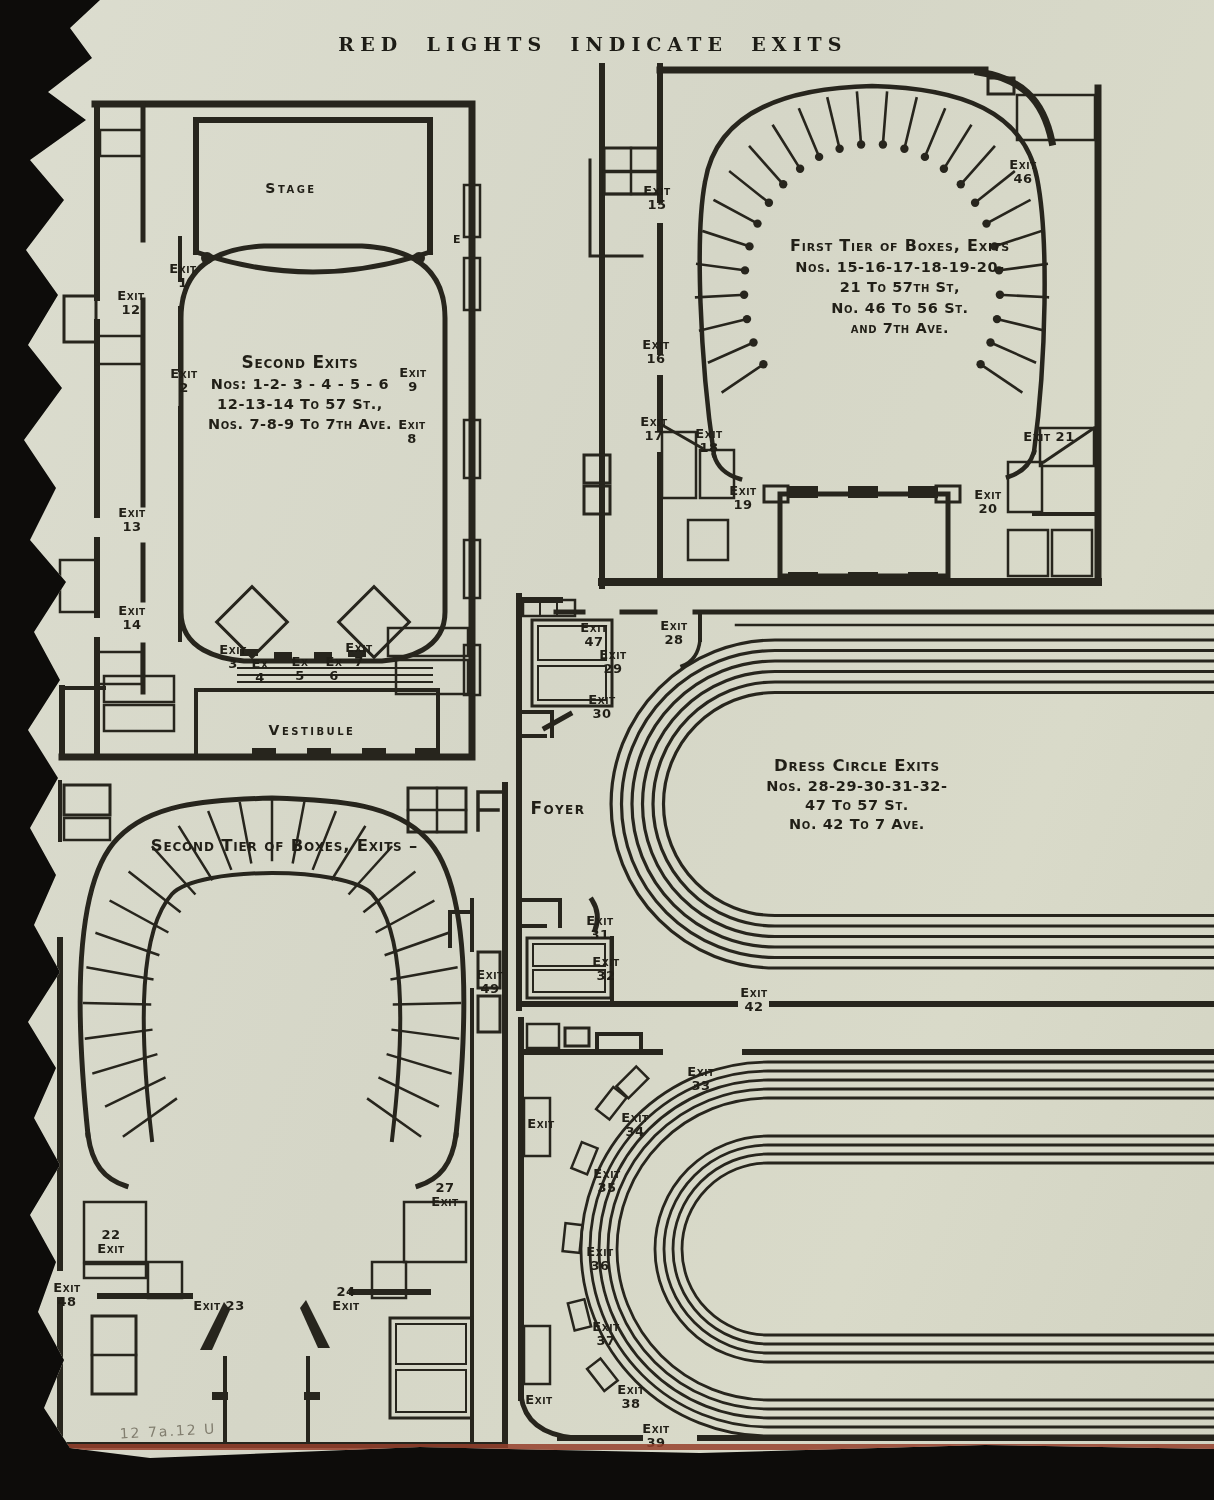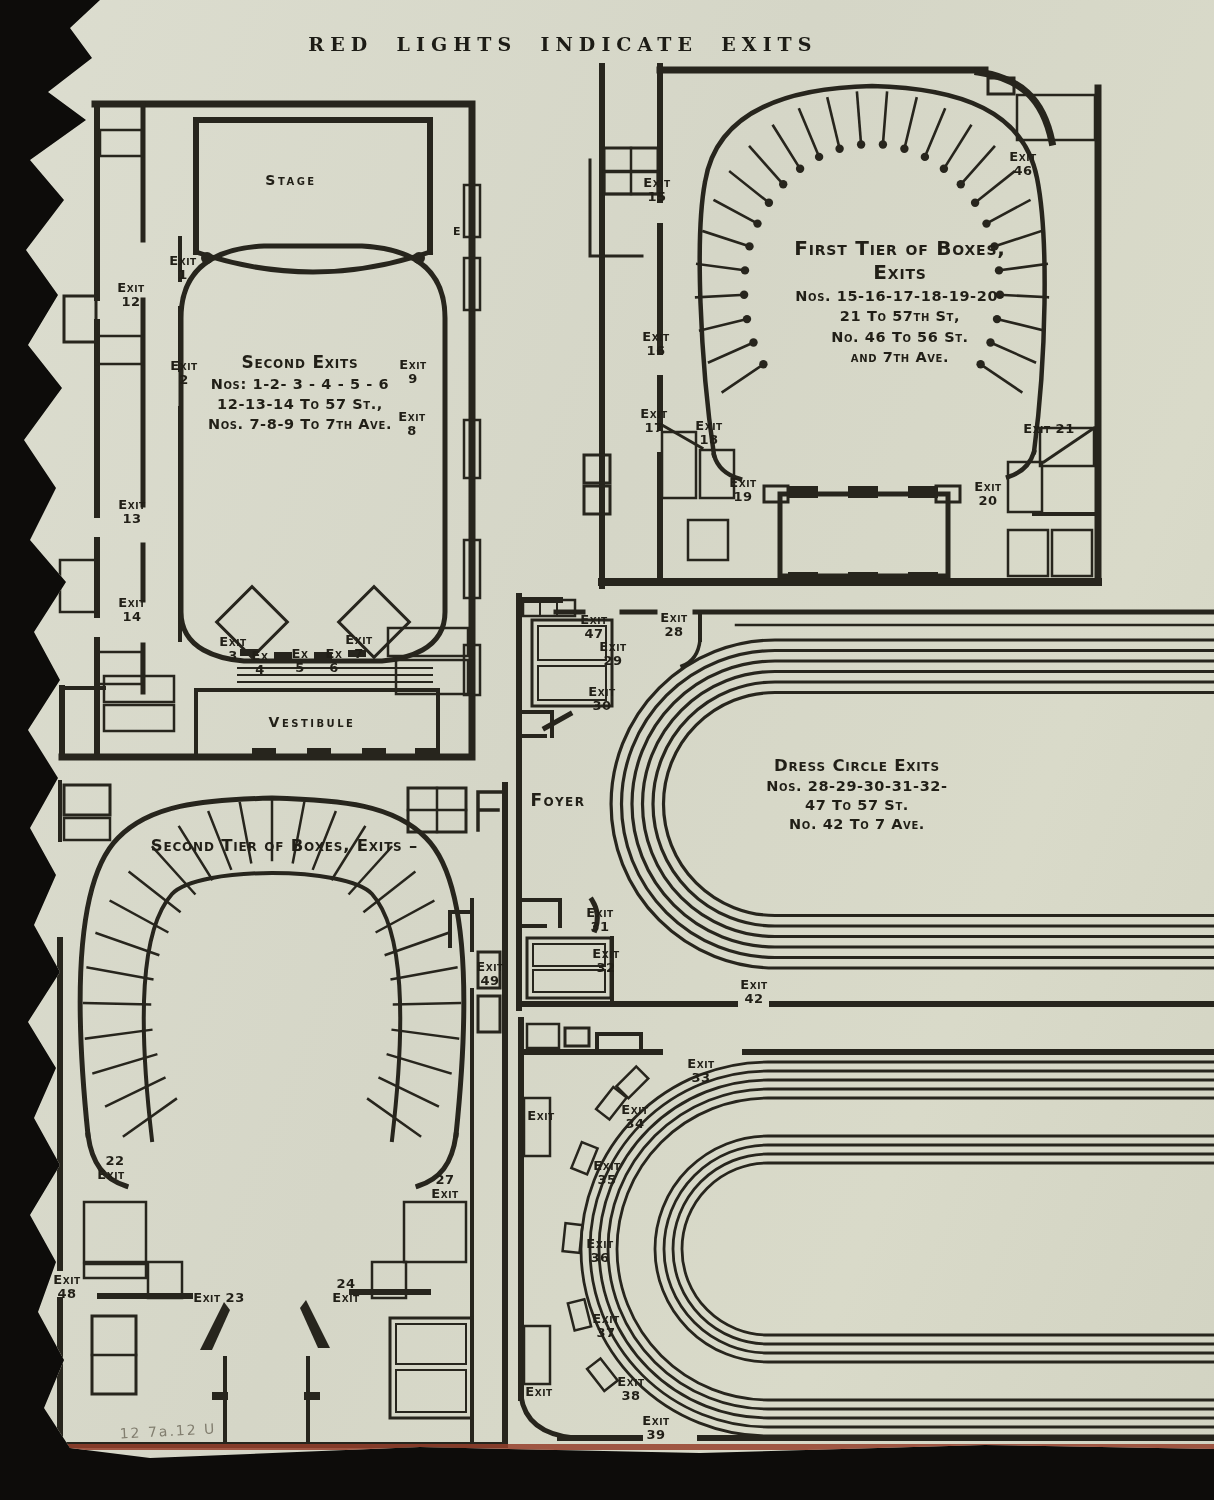--- a/index.html
+++ b/index.html
@@ -5,26 +5,26 @@
   html,body{margin:0;padding:0;}
   body{width:1214px;height:1500px;background:#0d0c0a;position:relative;overflow:hidden;}
   .paper{position:absolute;inset:0;
     background:linear-gradient(112deg,#dcddcf 0%,#d5d6c7 45%,#d9dac9 75%,#d2d3c2 100%);
     clip-path:polygon(100px 0,1214px 0,1214px 1449px,985px 1445px,700px 1453px,420px 1447px,150px 1458px,70px 1448px,44px 1408px,64px 1360px,38px 1312px,56px 1262px,30px 1215px,60px 1165px,34px 1118px,56px 1068px,28px 1022px,60px 972px,34px 925px,56px 875px,30px 828px,58px 778px,28px 730px,60px 680px,34px 632px,66px 582px,30px 540px,56px 488px,24px 440px,62px 388px,28px 345px,58px 295px,26px 250px,64px 200px,30px 160px,86px 120px,48px 92px,92px 58px,70px 28px);}
   .red-edge{position:absolute;left:58px;right:0;top:1444px;height:6px;background:#95402c;opacity:.85;}
   svg.plans{position:absolute;left:0;top:0;}
   .ink{stroke:#27251d;fill:none;stroke-linecap:square;stroke-linejoin:miter;}
   #p2boxes circle{fill:#27251d;stroke:none;}
   .lbl{position:absolute;transform:translate(-50%,-50%);font:bold 13px/1.1 "DejaVu Sans",sans-serif;
-    font-variant:small-caps;letter-spacing:.5px;color:#211f17;text-align:center;white-space:pre-line;}
+    font-variant:small-caps;letter-spacing:.5px;color:#211f17;text-align:center;white-space:pre-line;margin-top:8px;}
   .one{white-space:nowrap;}
   .room{font-size:14px;letter-spacing:2.5px;}
   .foyer{font-size:17px;letter-spacing:1.5px;}
   .tiny{font-size:11px;}
-  .page-title{position:absolute;left:563px;top:44px;transform:translate(-50%,-50%);
+  .page-title{position:absolute;left:593px;top:44px;transform:translate(-50%,-50%);
     font:bold 19px "DejaVu Serif","Liberation Serif",serif;color:#1d1c16;letter-spacing:.32em;word-spacing:.55em;white-space:nowrap;}
   .plan-head{position:absolute;text-align:center;color:#211f17;font-variant:small-caps;font-family:"DejaVu Sans",sans-serif;font-weight:bold;}
   .plan-head .t{font-size:17px;letter-spacing:.8px;margin-bottom:2px;}
   .plan-head .l{font-size:14.5px;line-height:20px;letter-spacing:.6px;white-space:nowrap;}
   .plan-head .gap{margin-top:1px;}
   .st-head .l{line-height:25px;font-size:15.5px;}
   .note{position:absolute;left:168px;top:1431px;transform:translate(-50%,-50%) rotate(-3deg);
     font:14px "DejaVu Sans",sans-serif;color:#827e6f;letter-spacing:2px;white-space:nowrap;}
 </style>
 </head>
@@ -331,21 +331,21 @@
   <div class="lbl tiny" style="left:457px;top:232px;">E</div>
 
   <div class="plan-head" style="left:170px;top:352px;width:260px;">
     <div class="t">Second Exits</div>
     <div class="l">Nos: 1-2- 3 - 4 - 5 - 6</div>
     <div class="l">12-13-14 To 57 St.,</div>
     <div class="l">Nos. 7-8-9 To 7th Ave.</div>
   </div>
 
   <div class="plan-head" style="left:772px;top:236px;width:256px;">
-    <div class="t" style="font-size:20px;text-align:center;">First Tier of Boxes, Exits</div>
+    <div class="t" style="font-size:16px;text-align:center;">First Tier of Boxes, Exits</div>
     <div class="l">Nos. 15-16-17-18-19-20-</div>
     <div class="l">21 To 57th St,</div>
     <div class="l gap">No. 46 To 56 St.</div>
     <div class="l">and 7th Ave.</div>
   </div>
   <div class="lbl" style="left:1023px;top:164px;">Exit
 46</div>
   <div class="lbl" style="left:657px;top:190px;">Exit
 15</div>
   <div class="lbl" style="left:656px;top:344px;">Exit
@@ -380,21 +380,21 @@
   <div class="lbl" style="left:606px;top:961px;">Exit
 32</div>
   <div class="lbl" style="left:754px;top:992px;">Exit
 42</div>
 
   <div class="plan-head st-head" style="left:112px;top:836px;width:345px;">
     <div class="t" style="font-size:16.5px;">Second Tier of Boxes, Exits –</div>
   </div>
   <div class="lbl" style="left:490px;top:974px;">Exit
 49</div>
-  <div class="lbl" style="left:111px;top:1168px;text-align:right;">22
+  <div class="lbl" style="left:111px;top:1234px;">22
 Exit</div>
   <div class="lbl" style="left:445px;top:1187px;">27
 Exit</div>
   <div class="lbl" style="left:67px;top:1287px;">Exit
 48</div>
   <div class="lbl one" style="left:219px;top:1298px;">Exit 23</div>
   <div class="lbl" style="left:346px;top:1291px;">24
 Exit</div>
 
   <div class="lbl" style="left:701px;top:1071px;">Exit

